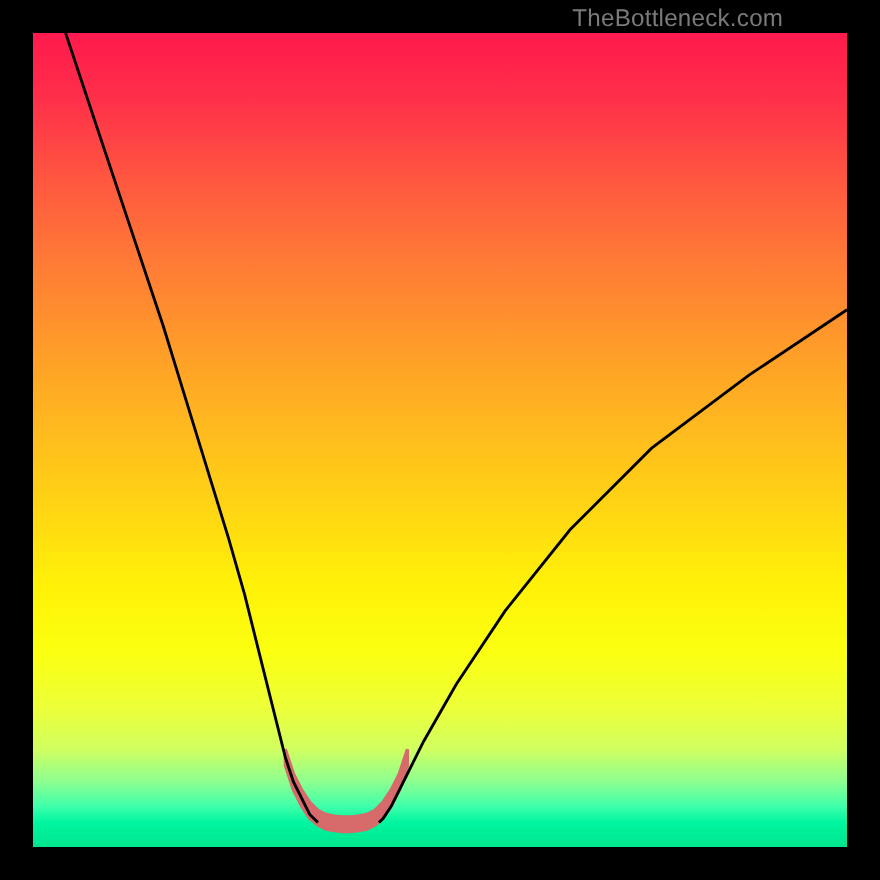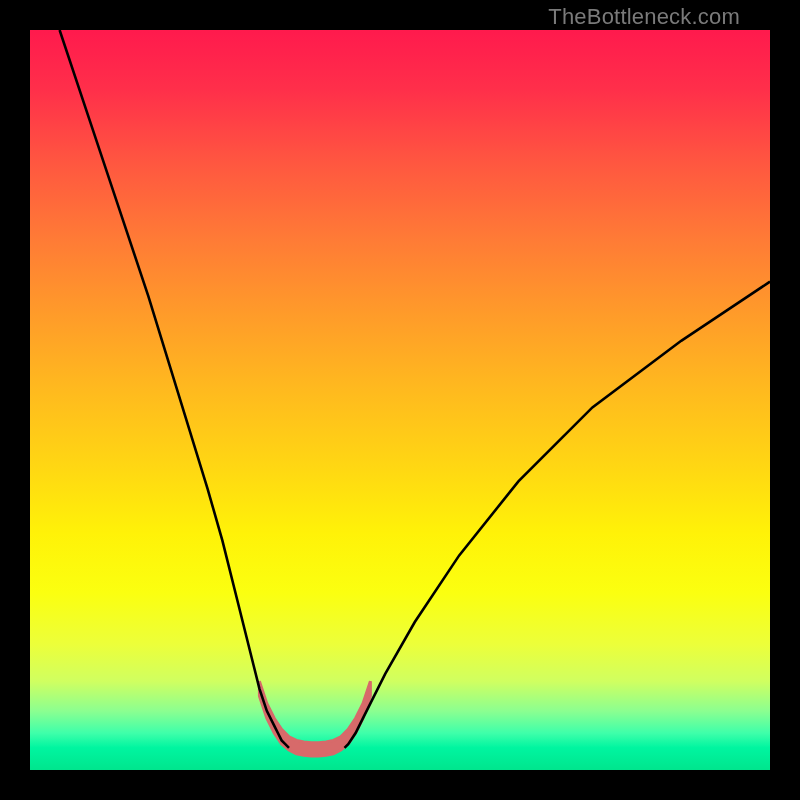--- a/index.html
+++ b/index.html
@@ -10,21 +10,20 @@
     background: #000;
     font-family: Arial, Helvetica, sans-serif;
   }
   .frame {
     position: absolute;
     top: 0;
     left: 0;
     width: 720px;
     height: 800px;
     background: #000;
-    padding-left: 28px;
   }
   .plot-bg {
     position: absolute;
     left: 30px;
     top: 30px;
     width: 740px;
     height: 740px;
     background: linear-gradient(to bottom,
       #ff1a4d 0%,
       #ff2f4a 8%,

